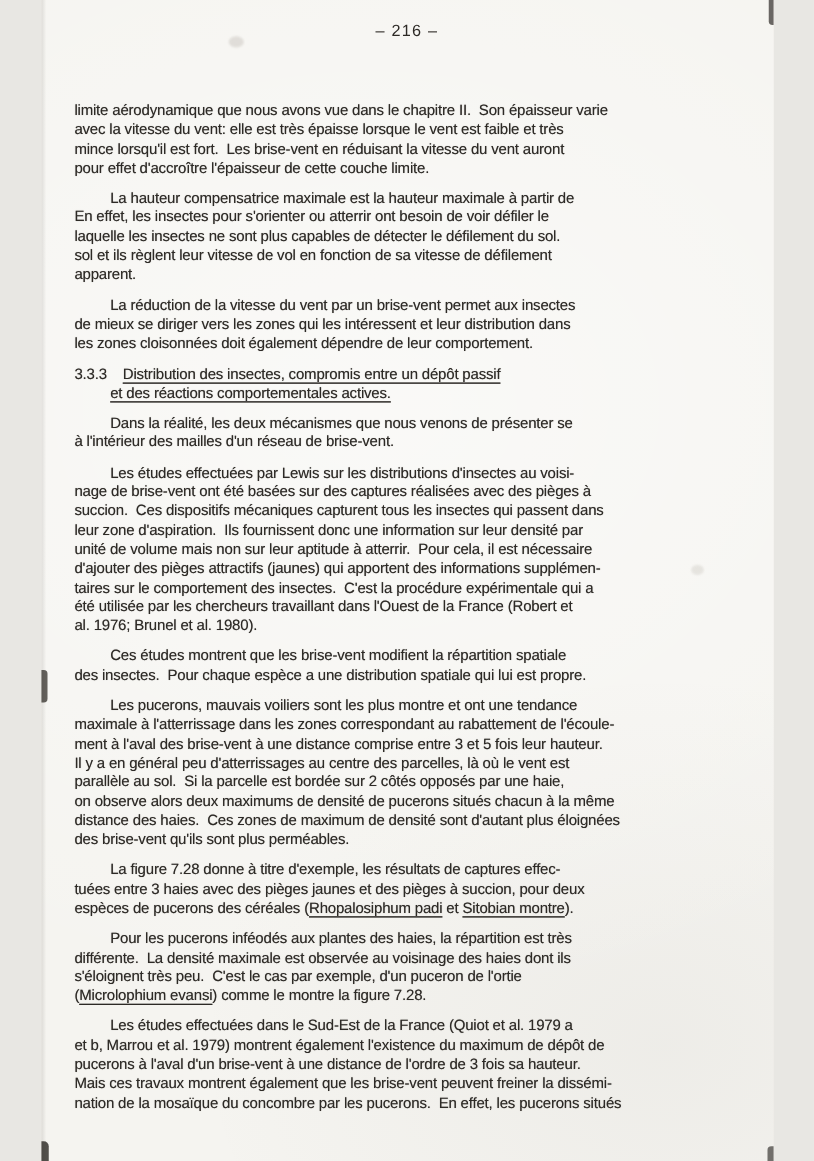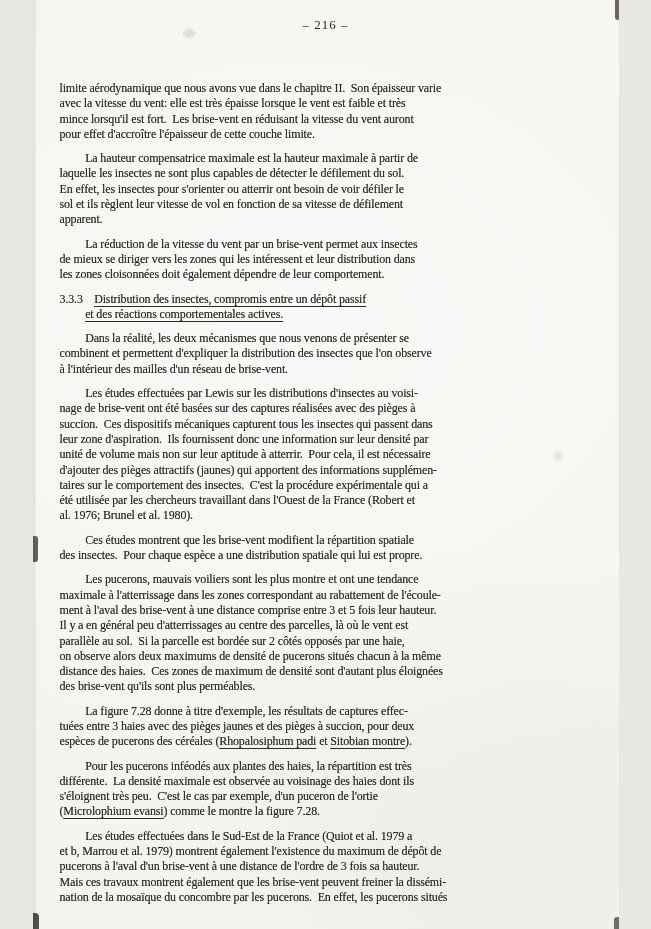--- a/index.html
+++ b/index.html
@@ -9,21 +9,21 @@
   html,body{margin:0;padding:0;background:#e8e7e3;}
   .page{
     position:relative;
     width:586px;height:929px;
     margin:0 auto;
     background:var(--paper);
     background-image:
       radial-gradient(ellipse 900px 700px at 45% 35%, rgba(255,255,255,0.5), rgba(0,0,0,0) 70%),
       radial-gradient(ellipse 500px 400px at 85% 90%, rgba(120,115,105,0.06), rgba(0,0,0,0) 75%);
     overflow:hidden;
-    font-family:Liberation Serif, serif;
+    font-family:Liberation Sans, sans-serif;
     color:var(--ink);
   }
   .page-header{
     position:absolute;top:17px;left:0;right:0;
     text-align:center;
     font-size:13px;
     letter-spacing:1px;
   }
   .page-body{
     position:absolute;top:81px;left:27px;right:20px;
@@ -94,37 +94,36 @@
 
   <main class="page-body">
       <div class="block">
         <div class="line"><span>limite aérodynamique que nous avons vue dans le chapitre II.  Son épaisseur varie</span></div>
         <div class="line"><span>avec la vitesse du vent: elle est très épaisse lorsque le vent est faible et très</span></div>
         <div class="line"><span>mince lorsqu'il est fort.  Les brise-vent en réduisant la vitesse du vent auront</span></div>
         <div class="line"><span>pour effet d'accroître l'épaisseur de cette couche limite.</span></div>
       </div>
       <div class="block">
         <div class="line"><span>         La hauteur compensatrice maximale est la hauteur maximale à partir de</span></div>
+        <div class="line"><span>En effet, les insectes pour s'orienter ou atterrir ont besoin de voir défiler le</span></div>
         <div class="line"><span>laquelle les insectes ne sont plus capables de détecter le défilement du sol.</span></div>
-        <div class="line"><span>En effet, les insectes pour s'orienter ou atterrir ont besoin de voir défiler le</span></div>
         <div class="line"><span>sol et ils règlent leur vitesse de vol en fonction de sa vitesse de défilement</span></div>
         <div class="line"><span>apparent.</span></div>
       </div>
       <div class="block">
         <div class="line"><span>         La réduction de la vitesse du vent par un brise-vent permet aux insectes</span></div>
         <div class="line"><span>de mieux se diriger vers les zones qui les intéressent et leur distribution dans</span></div>
         <div class="line"><span>les zones cloisonnées doit également dépendre de leur comportement.</span></div>
       </div>
       <div class="block">
         <div class="line"><span>3.3.3</span><span>    </span><span class="u">Distribution des insectes, compromis entre un dépôt passif</span></div>
         <div class="line"><span>         </span><span class="u">et des réactions comportementales actives.</span></div>
       </div>
       <div class="block">
         <div class="line"><span>         Dans la réalité, les deux mécanismes que nous venons de présenter se</span></div>
-        <div class="line"><span>combinent et permettent d'expliquer la distribution des insectes que l'on observe</span></div>
         <div class="line"><span>à l'intérieur des mailles d'un réseau de brise-vent.</span></div>
       </div>
       <div class="block">
         <div class="line"><span>         Les études effectuées par Lewis sur les distributions d'insectes au voisi-</span></div>
         <div class="line"><span>nage de brise-vent ont été basées sur des captures réalisées avec des pièges à</span></div>
         <div class="line"><span>succion.  Ces dispositifs mécaniques capturent tous les insectes qui passent dans</span></div>
         <div class="line"><span>leur zone d'aspiration.  Ils fournissent donc une information sur leur densité par</span></div>
         <div class="line"><span>unité de volume mais non sur leur aptitude à atterrir.  Pour cela, il est nécessaire</span></div>
         <div class="line"><span>d'ajouter des pièges attractifs (jaunes) qui apportent des informations supplémen-</span></div>
         <div class="line"><span>taires sur le comportement des insectes.  C'est la procédure expérimentale qui a</span></div>

